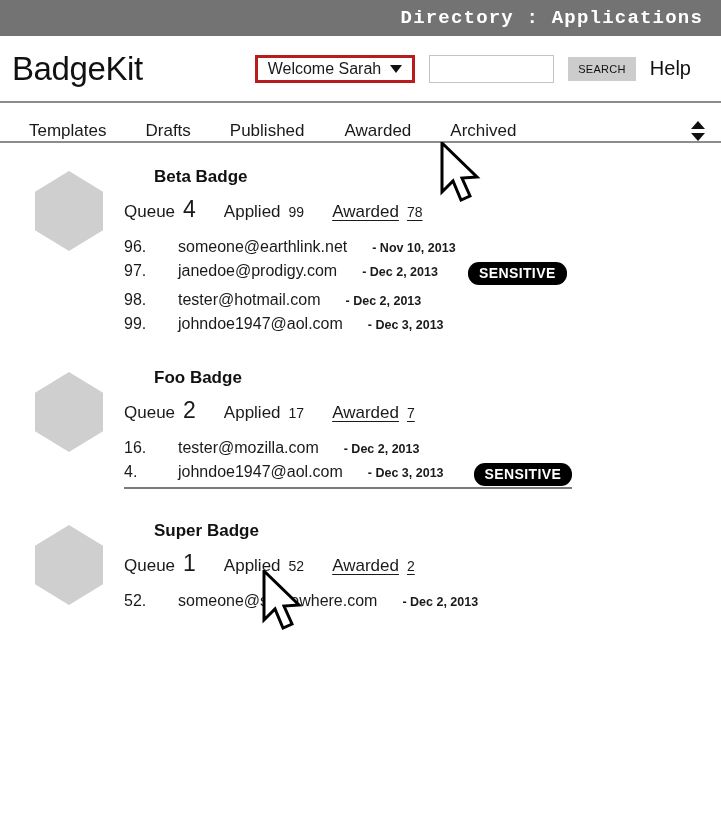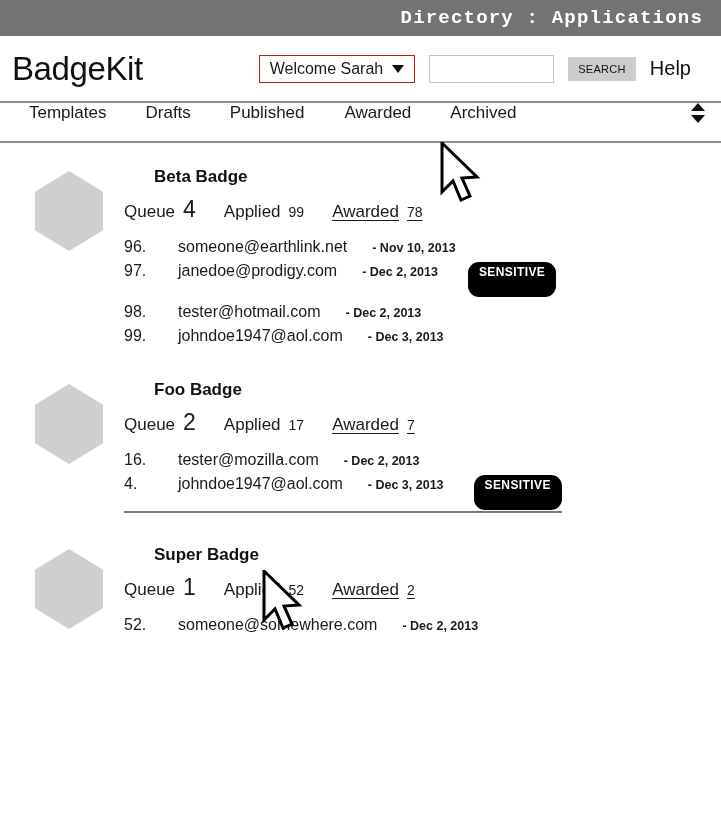--- a/index.html
+++ b/index.html
@@ -51,21 +51,21 @@
     line-height: 1;
   }
   .masthead-right {
     margin-left: auto;
     display: flex;
     align-items: center;
     gap: 14px;
     padding-right: 18px;
   }
   .user-select {
-    border: 1px solid #b91c1c;
+    border: 3px solid #b91c1c;
     background: #ffffff;
     height: 28px;
     padding: 0 10px;
     display: flex;
     align-items: center;
     gap: 9px;
     font-size: 16px;
     color: #1a1a1a;
     box-sizing: border-box;
   }
@@ -106,21 +106,21 @@
 
   
   .rule {
     height: 2px;
     background: #8c8c8c;
     width: 100%;
   }
   .tabbar {
     height: 38px;
     display: flex;
-    align-items: flex-start;
+    align-items: flex-end;
     padding-left: 10px;
     box-sizing: border-box;
   }
   .tab {
     display: flex;
     align-items: center;
     padding: 0 19px;
     font-size: 17px;
     color: #1a1a1a;
     cursor: pointer;
@@ -241,24 +241,24 @@
     font-size: 12.5px;
     font-weight: bold;
     color: #1a1a1a;
     margin-left: 9px;
     white-space: nowrap;
   }
   .pill-sensitive {
     margin-left: 14px;
     background: #000000;
     color: #ffffff;
-    font-size: 12px;
+    font-size: 14px;
     font-weight: bold;
     letter-spacing: 0.4px;
-    padding: 3px 11px 18px 11px;
+    padding: 3px 11px 4px 11px;
     border-radius: 11px;
     align-self: center;
     white-space: nowrap;
   }
 
   
   .cursor {
     position: absolute;
     pointer-events: none;
     z-index: 50;

